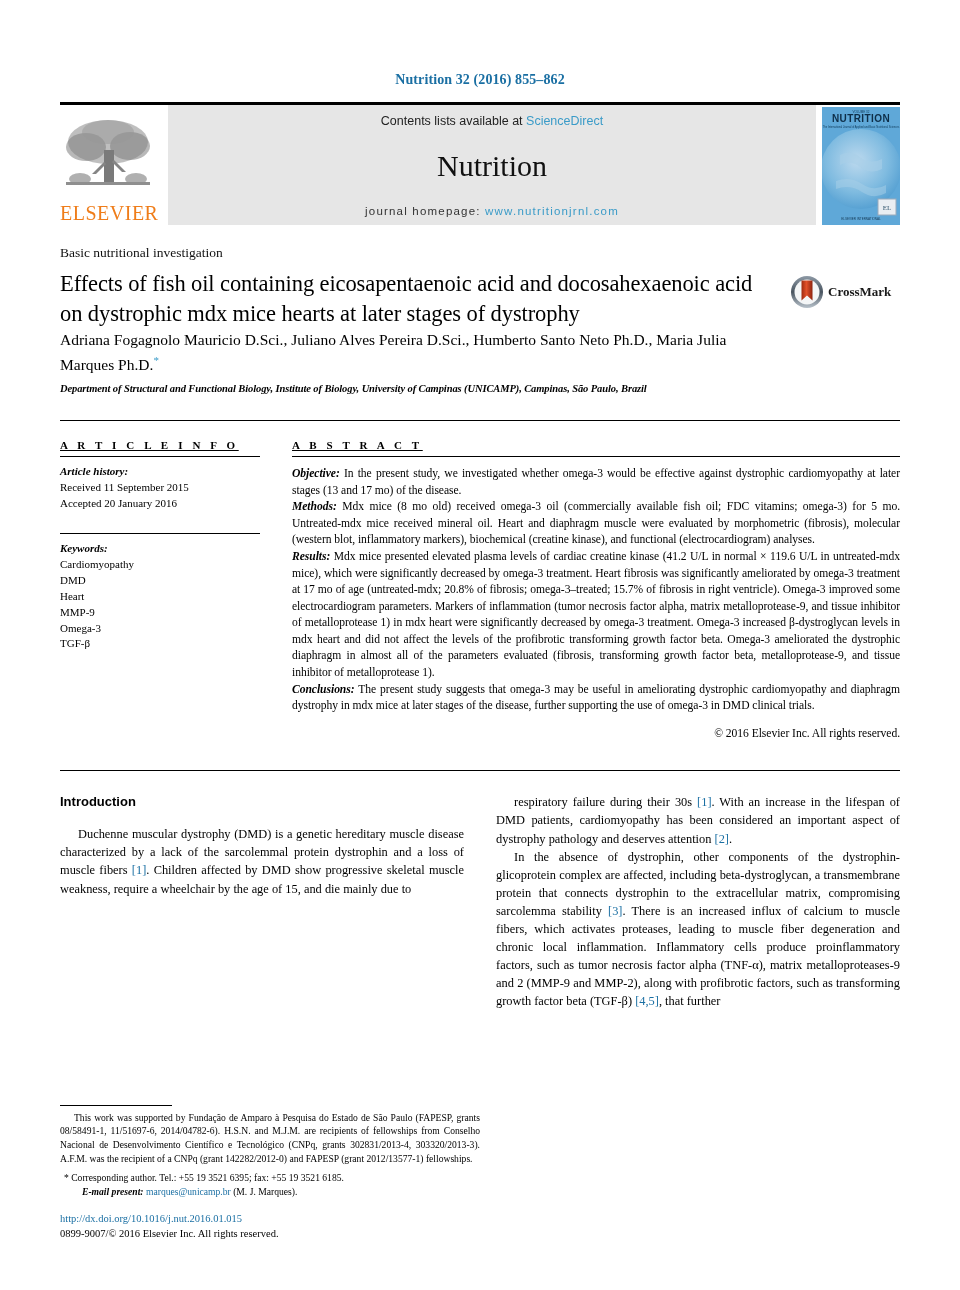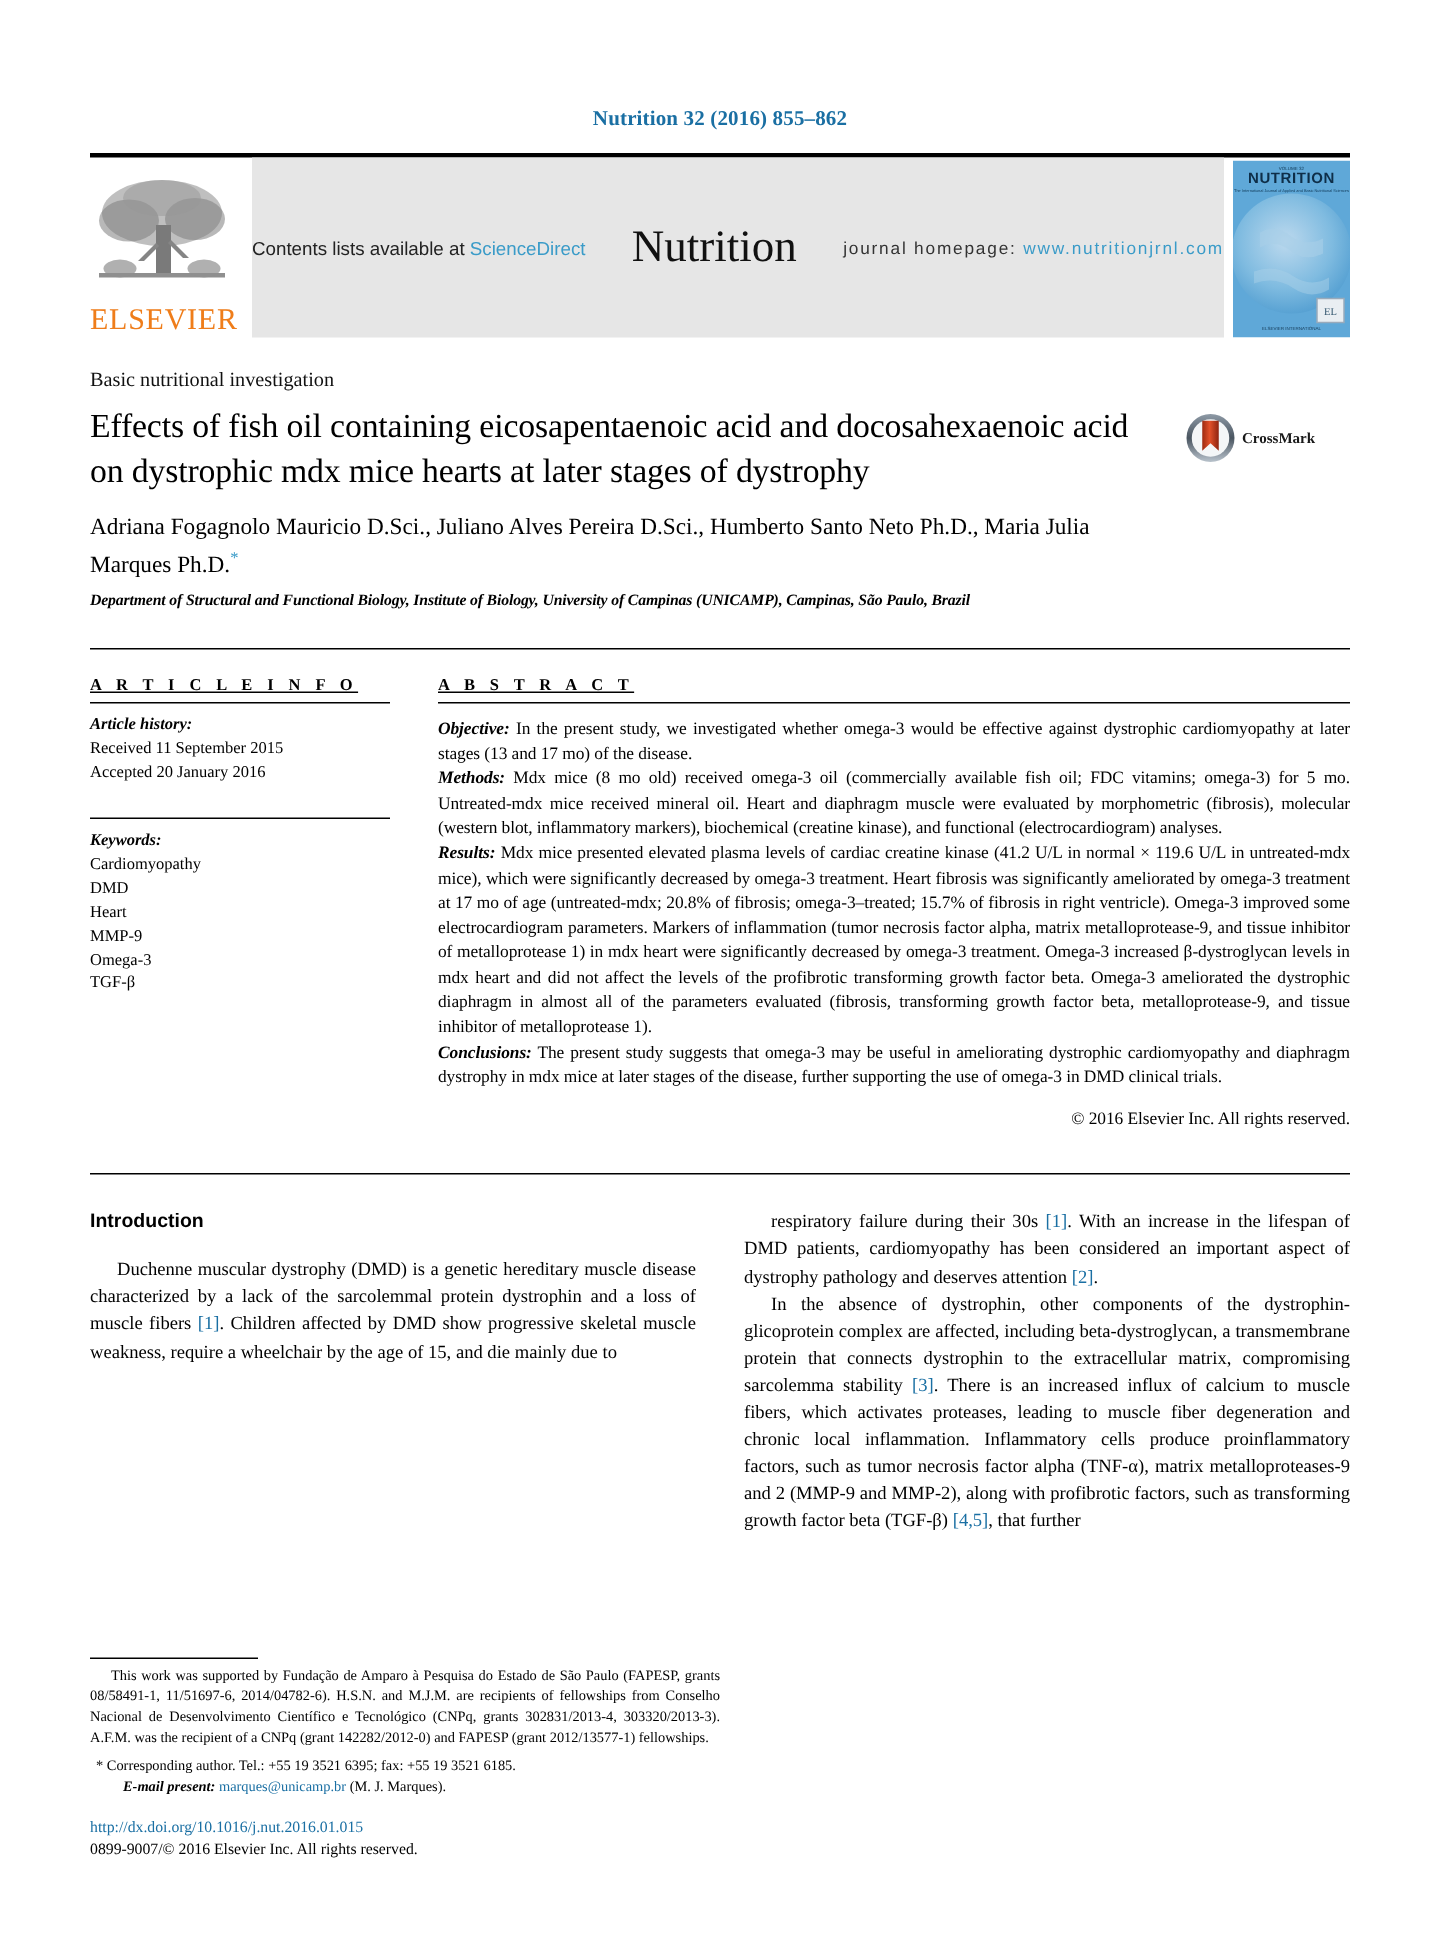--- a/index.html
+++ b/index.html
@@ -57,21 +57,21 @@
     color: #ef7d1a;
     font-size: 20px;
     letter-spacing: .5px;
     line-height: 1;
     margin-top: 1px;
   }
   .masthead-center {
     flex: 1 1 auto;
     background: #e6e6e6;
     display: flex;
-    flex-direction: row;
+    flex-direction: column;
     justify-content: space-between;
     align-items: center;
     padding: 9px 0 8px 0;
     margin: 0 6px;
   }
   .contents-line {
     font-family: "Liberation Sans", sans-serif;
     font-size: 12.5px;
     color: #222;
   }
@@ -113,42 +113,42 @@
     font-family: "Liberation Serif", serif;
     font-weight: normal;
     font-size: 22.5px;
     line-height: 1.32;
     margin: 0;
     letter-spacing: -0.1px;
   }
   .authors {
     font-size: 15.5px;
     line-height: 1.5;
-    margin-top: 12px;
+    margin-top: 0;
   }
   .authors .star { color: #3a9bc8; font-size: 11px; vertical-align: super; }
   .affiliation {
     font-size: 10.5px;
     font-style: italic;
     font-weight: bold;
     margin-top: 7px;
     letter-spacing: -0.1px;
   }
   .crossmark {
     flex: 0 0 110px;
     width: 110px;
     margin-top: 6px;
     display: flex;
     align-items: center;
     gap: 4px;
   }
   .crossmark-text {
     font-family: "Liberation Serif", serif;
     font-weight: bold;
-    font-size: 10px;
+    font-size: 13px;
     color: #1a1a1a;
   }
 
   
   .info-abstract {
     margin-top: 26px;
     display: flex;
     border-top: 1.6px solid #000;
     padding-top: 0;
   }

